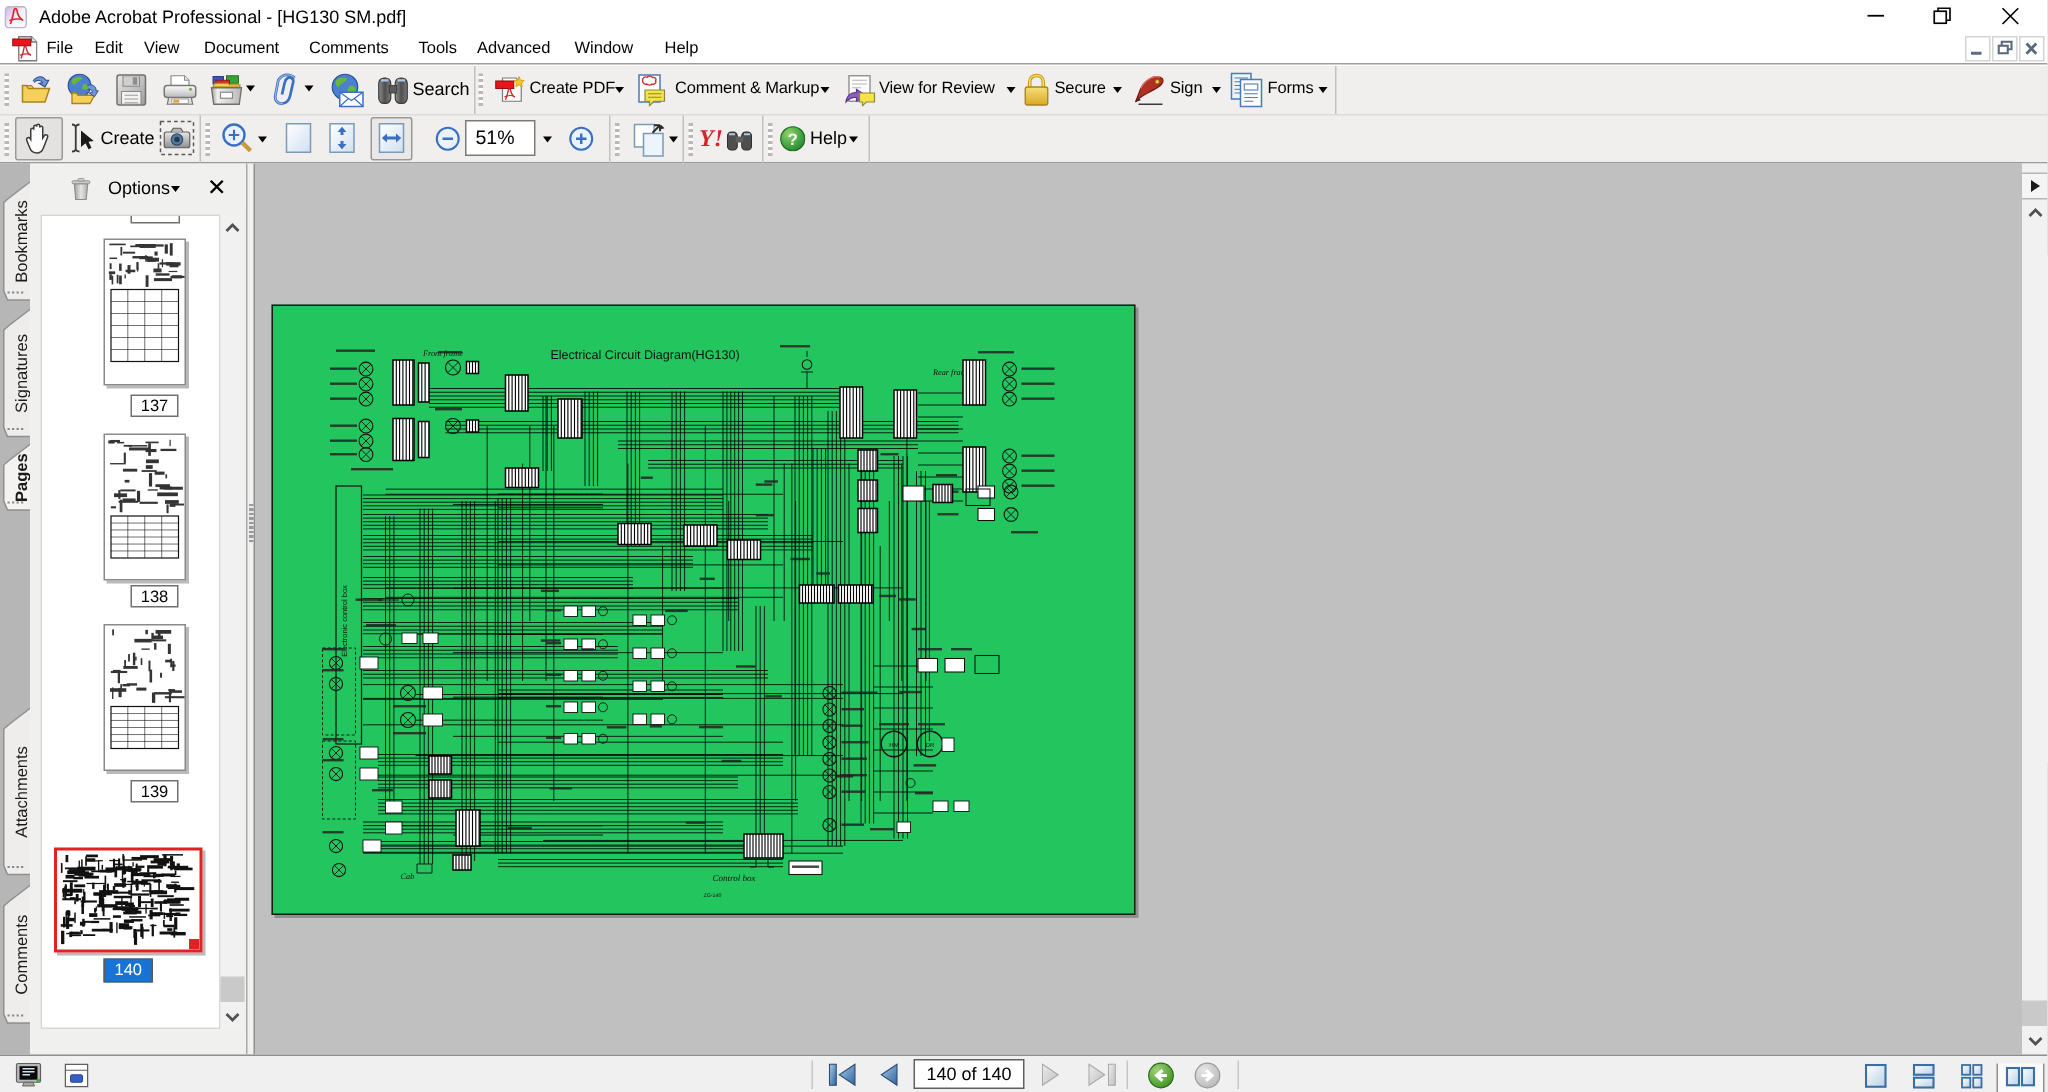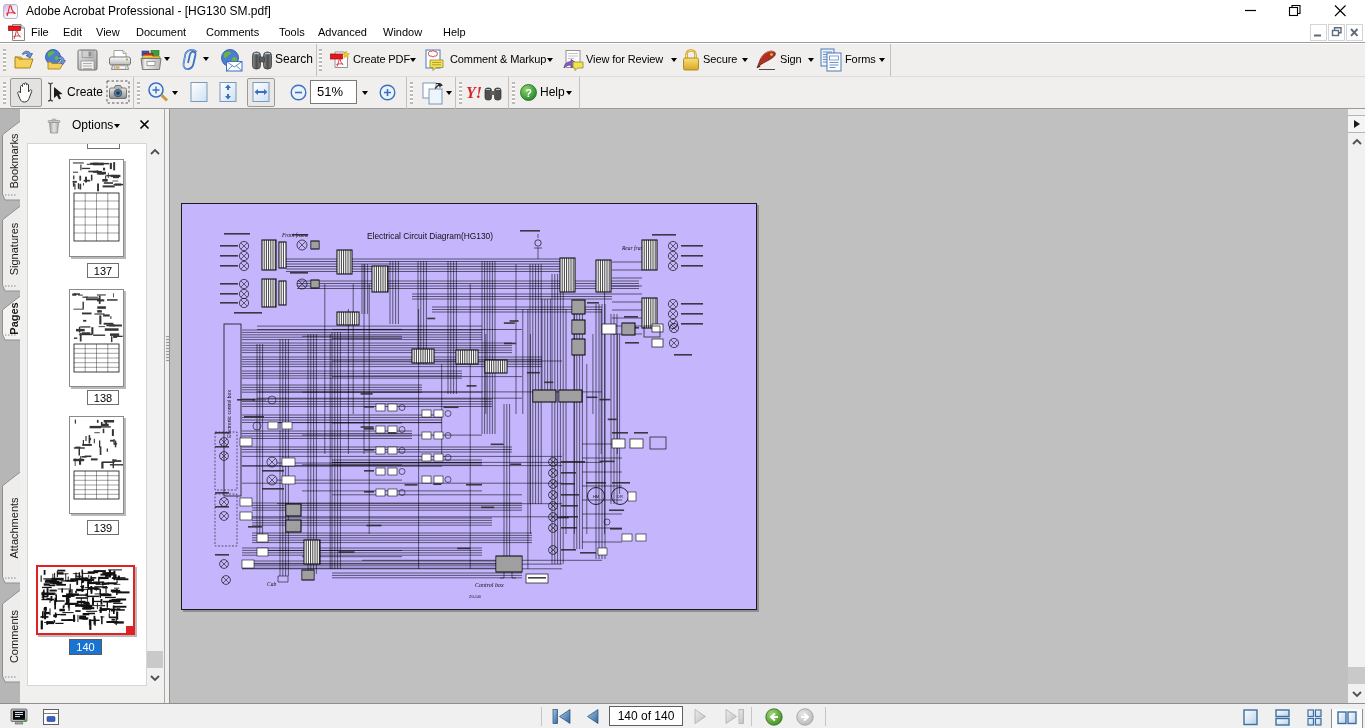--- a/index.html
+++ b/index.html
@@ -744,21 +744,21 @@
           <div class="abs" style="left:0;top:508px;width:16px;height:17px;background:#c9c9c9"></div>
           <svg class="abs" style="left:3px;top:531px" width="10" height="8" viewBox="0 0 10 8">
             <path d="M1 2 L5 6 L9 2" fill="none" stroke="#505050" stroke-width="1.8"></path>
           </svg>
         </div>
       </div>
       <div class="abs" id="splitter">
         <div class="abs" style="left:1px;top:227px;width:3px;height:26px;background-image:repeating-linear-gradient(to bottom,#9a9a9a 0 1.5px,#e8e8e8 1.5px 3px)"></div>
       </div>
       <div class="abs" id="docarea">
-        <div class="abs" style="left:11px;top:94px;width:576px;height:407px;background:#c4b5fd;border:1px solid #1a1a1a;box-shadow:2px 2px 0 #8f8f8f">
+        <div class="abs" style="left:11px;top:94px;width:576px;height:407px;background:#22c55e;border:1px solid #1a1a1a;box-shadow:2px 2px 0 #8f8f8f">
           <svg width="574" height="405" viewBox="0 0 574 405" style="position:absolute;left:0;top:0">
             <text x="248" y="35" font-size="8.4" fill="#111" text-anchor="middle" font-family="Liberation Sans, sans-serif">Electrical Circuit Diagram(HG130)</text>
             <path d="M104 55.0 H390 M104 57.5 H390 M104 60.0 H390 M104 62.5 H390 M104 65.0 H390 M104 67.5 H390 M115 77.0 H457 M115 79.5 H457 M115 82.0 H457 M115 84.5 H457 M230 90.0 H430 M230 92.5 H430 M230 95.0 H430 M250 103.0 H420 M250 105.5 H420 M250 108.0 H420 M60 126.0 H300 M60 128.4 H300 M60 130.8 H300 M60 133.2 H300 M60 135.6 H300 M60 139.0 H330 M60 141.4 H330 M60 143.8 H330 M60 146.2 H330 M60 148.6 H330 M60 153.0 H360 M60 155.4 H360 M60 157.8 H360 M60 160.2 H360 M60 162.6 H360 M60 167.0 H280 M60 169.4 H280 M60 171.8 H280 M60 174.2 H280 M60 181.0 H240 M60 183.4 H240 M60 185.8 H240 M60 188.2 H240 M60 195.0 H310 M60 197.5 H310 M60 200.0 H310 M60 202.5 H310 M60 211.0 H260 M60 213.5 H260 M60 216.0 H260 M60 218.5 H260 M60 227.0 H230 M60 229.5 H230 M60 232.0 H230 M60 234.5 H230 M60 243.0 H330 M60 245.5 H330 M60 248.0 H330 M150 256.0 H300 M150 258.5 H300 M150 261.0 H300 M70 299.0 H340 M70 301.4 H340 M70 303.8 H340 M70 306.2 H340 M70 314.0 H310 M70 316.4 H310 M70 318.8 H310 M70 321.2 H310 M70 329.0 H350 M70 331.4 H350 M70 333.8 H350 M70 336.2 H350 M70 338.6 H350 M60 344.0 H300 M60 346.4 H300 M60 348.8 H300 M60 351.2 H300 M60 357.0 H330 M60 359.4 H330 M60 361.8 H330 M60 364.2 H330 M150 369.0 H340 M150 371.4 H340 M150 373.8 H340 M300.0 57 V230 M302.6 57 V230 M305.2 57 V230 M307.8 57 V230 M310.4 57 V230 M313.0 57 V230 M348.0 60 V300 M350.8 60 V300 M353.6 60 V300 M356.4 60 V300 M359.2 60 V300 M370.0 70 V360 M372.8 70 V360 M375.6 70 V360 M378.4 70 V360 M381.2 70 V360 M392.0 100 V345 M394.8 100 V345 M397.6 100 V345 M400.4 100 V345 M266.0 57 V190 M268.8 57 V190 M271.6 57 V190 M274.4 57 V190 M236.0 57 V160 M238.8 57 V160 M241.6 57 V160 M244.4 57 V160 M414.0 100 V355 M417.0 100 V355 M420.0 100 V355 M423.0 100 V355 M429.0 110 V300 M432.0 110 V300 M435.0 110 V300 M208.0 57 V120 M210.8 57 V120 M213.6 57 V120 M216.4 57 V120 M150.0 128 V365 M152.8 128 V365 M155.6 128 V365 M158.4 128 V365 M126.0 130 V370 M128.8 130 V370 M131.6 130 V370 M134.4 130 V370 M98.0 135 V372 M100.8 135 V372 M103.6 135 V372 M106.4 135 V372 M75.0 140 V330 M77.8 140 V330 M80.6 140 V330 M180.0 60 V110 M182.8 60 V110 M185.6 60 V110 M322.0 200 V360 M324.8 200 V360 M327.6 200 V360 M360.0 95 V186 M362.8 95 V186 M365.6 95 V186 M368.4 95 V186 M75 194.2 H340 M60 279.2 H380 M150 134.5 H220 M75 346.5 H220 M120 132.3 H220 M150 172.6 H340 M150 125.4 H220 M180 356.3 H420 M60 261.6 H380 M60 262.2 H260 M75 122.1 H300 M150 219.0 H220 M150 258.4 H420 M150 157.0 H380 M95 276.1 H220 M60 252.4 H380 M75 125.5 H340 M120 286.9 H300 M120 231.1 H300 M75 187.9 H420 M60 312.8 H380 M120 188.1 H300 M95 299.7 H380 M60 364.8 H380 M95 218.7 H260 M120 352.7 H220 M60 360.1 H380 M95 259.0 H300 M150 290.8 H340 M120 260.8 H220 M384.0 105 V330 M334.0 60 V210 M345.9 105 V365 M437.6 130 V290 M340.8 105 V210 M419.2 105 V250 M303.8 130 V210 M166.4 105 V250 M348.4 130 V330 M410.9 130 V210 M148.2 130 V365 M187.2 80 V330 M392.4 105 V330 M435.3 130 V250 M142.8 80 V250 M171.2 80 V210 M259.7 160 V250 M182.0 60 V250 M236.6 105 V365 M288.2 80 V365 M422.6 60 V330 M404.8 160 V330 M430 58 H460 M430 66 H460 M430 74 H460 M430 82 H460 M430 90 H460 M430 98 H460 M430 106 H460 M430 114 H460 M430 122 H460 M430 130 H460 M400 240 H440 M400 254 H440 M400 268 H440 M400 282 H440 M400 296 H440 M400 310 H440 M400 324 H440 M400 338 H440" stroke="#000" stroke-width="0.55" fill="none"></path>
             <text x="100" y="33" font-size="5.5" font-style="italic" fill="#111" font-family="Liberation Serif, serif">Front  frame</text>
             <text x="440" y="46" font-size="5.5" font-style="italic" fill="#111" font-family="Liberation Serif, serif">Rear  frame</text>
             <text x="293" y="383" font-size="6" font-style="italic" fill="#111" font-family="Liberation Serif, serif">Control  box</text>
             <text x="287" y="394" font-size="3.5" fill="#111" font-family="Liberation Sans, sans-serif">ZG-140</text>
             <text x="85" y="382" font-size="5.5" font-style="italic" fill="#111" font-family="Liberation Serif, serif">Cab</text>
             <circle cx="62" cy="42" r="4.6" fill="none" stroke="#111" stroke-width="0.7"></circle>
             <path d="M58.78 38.78 L65.22 45.22 M58.78 45.22 L65.22 38.78" stroke="#111" stroke-width="0.6"></path>

